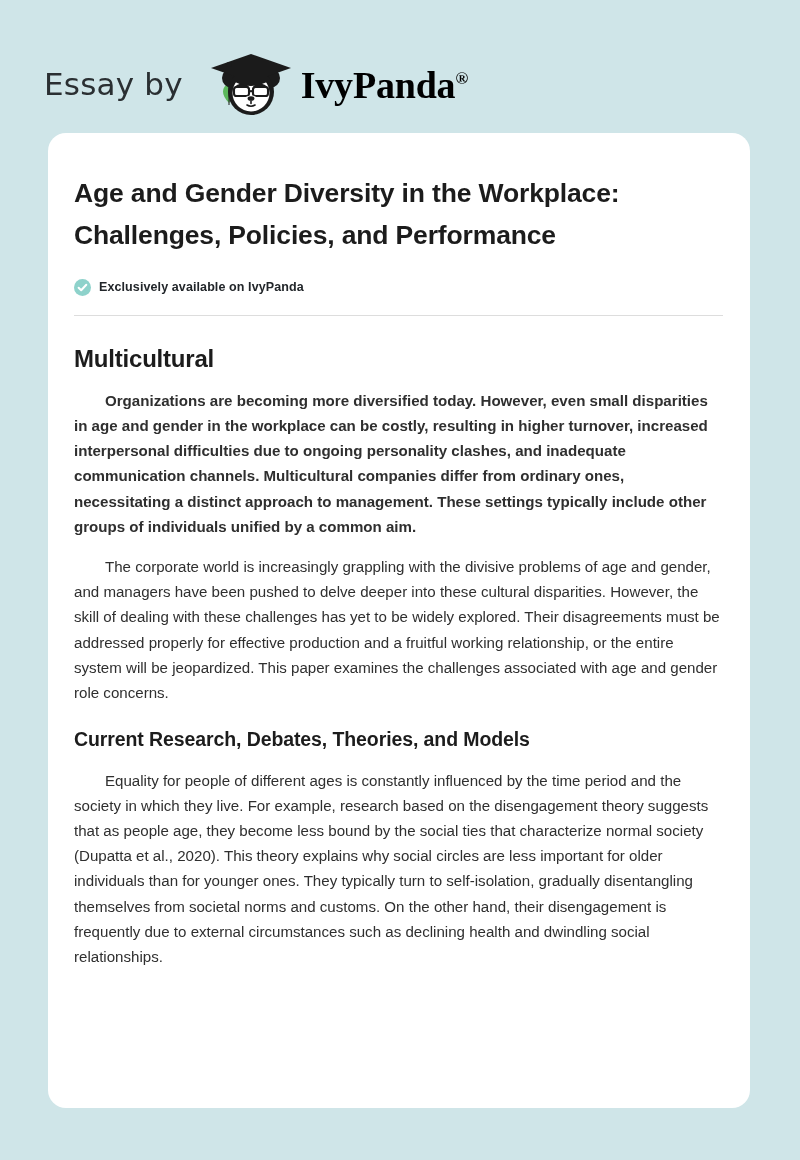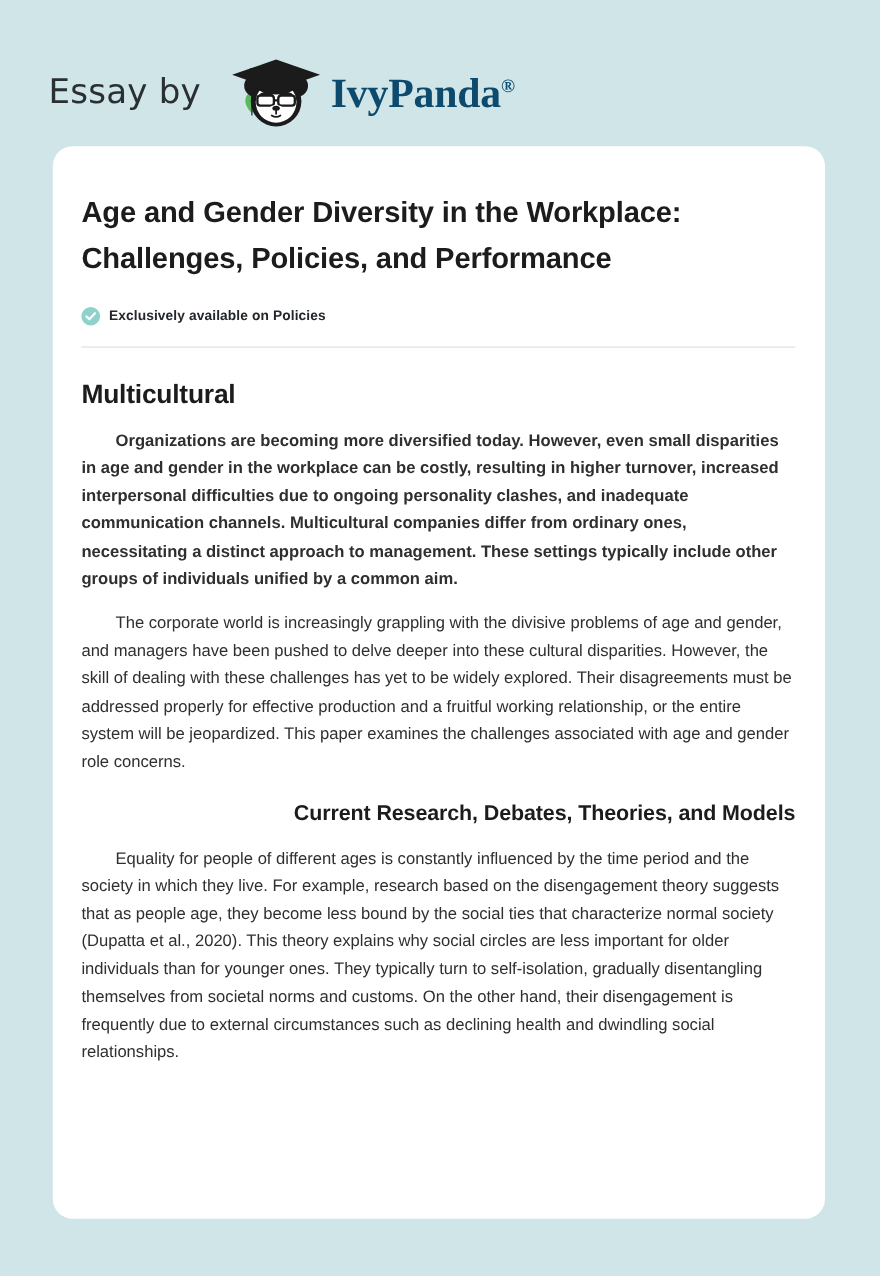--- a/index.html
+++ b/index.html
@@ -42,21 +42,21 @@
     height: 72px;
     margin-left: 16px;
     margin-right: 6px;
     display: block;
     flex: none;
   }
   .brand-name {
     font-family: "Liberation Serif", "DejaVu Serif", serif;
     font-size: 38px;
     font-weight: 700;
-    color: #0c4a6e;
+    color: #000000;
     line-height: 1;
     letter-spacing: -0.2px;
     position: relative;
   }
   .brand-name .reg {
     font-size: 0.45em;
     vertical-align: super;
     line-height: 0;
     font-weight: 700;
   }
@@ -123,21 +123,20 @@
     letter-spacing: -0.2px;
     line-height: 1.25;
   }
   h3.subsec {
     font-size: 19.5px;
     font-weight: 700;
     color: #1c1c1c;
     margin: 22px 0 0 0;
     letter-spacing: -0.1px;
     line-height: 1.3;
-    text-align: right;
   }
 
   p.body {
     font-size: 15.1px;
     color: #2f2f2f;
     line-height: 25.2px;
     margin: 15px 0 0 0;
     text-indent: 31px;
     text-align: left;
   }
@@ -194,21 +193,21 @@
 <main class="paper">
 
   <h1 class="doc-title">Age and Gender Diversity in the Workplace: Challenges, Policies, and Performance</h1>
 
   <div class="exclusive-row">
     <span class="check-badge">
       <svg viewBox="0 0 17 17" width="17" height="17" aria-hidden="true">
         <path d="M4.6 8.7 L7.2 11.3 L12.3 5.8" fill="none" stroke="#ffffff" stroke-width="2" stroke-linecap="round" stroke-linejoin="round"></path>
       </svg>
     </span>
-    <span class="exclusive-text">Exclusively available on Policies</span>
+    <span class="exclusive-text">Exclusively available on IvyPanda</span>
   </div>
 
   <hr class="divider">
 
   <h2 class="sec">Multicultural</h2>
   <p class="body">Organizations are becoming more diversified today. However, even small disparities in age and gender in the workplace can be costly, resulting in higher turnover, increased interpersonal difficulties due to ongoing personality clashes, and inadequate communication channels. Multicultural companies differ from ordinary ones, necessitating a distinct approach to management. These settings typically include other groups of individuals unified by a common aim.</p>
   <p class="body">The corporate world is increasingly grappling with the divisive problems of age and gender, and managers have been pushed to delve deeper into these cultural disparities. However, the skill of dealing with these challenges has yet to be widely explored. Their disagreements must be addressed properly for effective production and a fruitful working relationship, or the entire system will be jeopardized. This paper examines the challenges associated with age and gender role concerns.</p>
 
   <h3 class="subsec">Current Research, Debates, Theories, and Models</h3>
   <p class="body">Equality for people of different ages is constantly influenced by the time period and the society in which they live. For example, research based on the disengagement theory suggests that as people age, they become less bound by the social ties that characterize normal society (Dupatta et al., 2020). This theory explains why social circles are less important for older individuals than for younger ones. They typically turn to self-isolation, gradually disentangling themselves from societal norms and customs. On the other hand, their disengagement is frequently due to external circumstances such as declining health and dwindling social relationships.</p>

